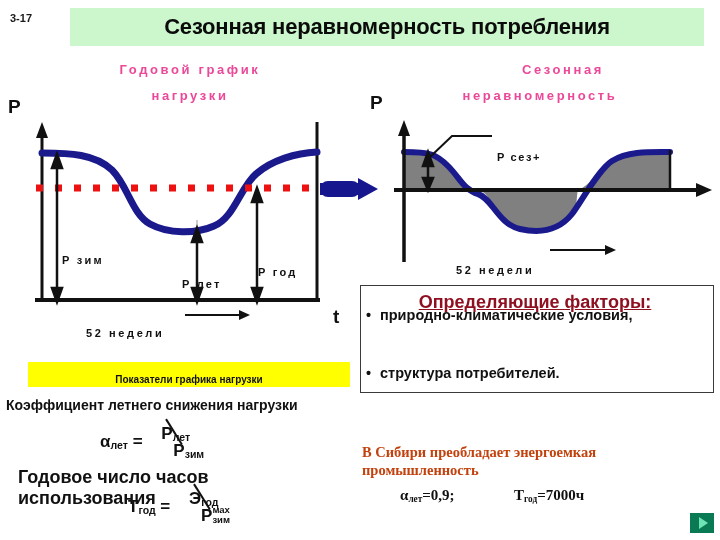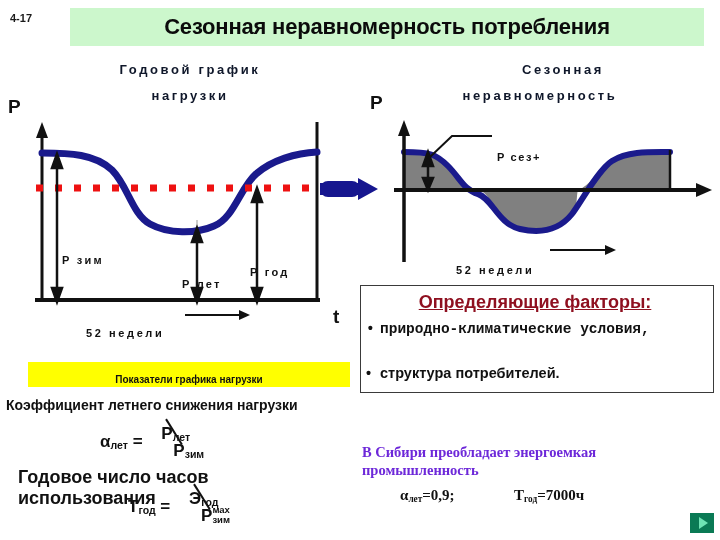--- a/index.html
+++ b/index.html
@@ -19,21 +19,21 @@
   }
   #header-title{
     left:70px;top:10px;width:634px;height:34px;
     display:flex;align-items:center;justify-content:center;
     font-size:22px;font-weight:bold;color:#0b0b0b;
     letter-spacing:-0.2px;white-space:nowrap;
   }
 
   
   .chart-title{
-    font-size:13px;font-weight:bold;color:#0f172a;
+    font-size:13px;font-weight:bold;color:#ec4899;
     letter-spacing:2.6px;text-align:center;white-space:nowrap;
   }
   #left-title-1{left:60px;top:62px;width:260px;}
   #left-title-2{left:60px;top:88px;width:260px;}
   #right-title-1{left:438px;top:62px;width:250px;}
   #right-title-2{left:390px;top:88px;width:300px;}
 
   .axis-letter{font-size:19px;font-weight:bold;color:#111;}
   #left-P{left:8px;top:96px;}
   #right-P{left:370px;top:92px;}
@@ -41,21 +41,21 @@
 
   
   #left-chart{left:0px;top:110px;width:360px;height:220px;}
   #right-chart{left:360px;top:110px;width:360px;height:160px;}
   #mid-arrow{left:318px;top:176px;width:62px;height:26px;}
 
   
   .chart-lab{font-size:11px;font-weight:bold;color:#111;letter-spacing:2.2px;white-space:nowrap;margin-top:20px;}
   #lab-pzim{left:62px;top:234px;}
   #lab-plet{left:182px;top:258px;}
-  #lab-pgod{left:250px;top:246px;}
+  #lab-pgod{left:258px;top:246px;}
   #lab-weeks-left{left:86px;top:307px;letter-spacing:2.6px;}
   #lab-weeks-right{left:456px;top:244px;letter-spacing:2.6px;}
   #lab-psez{left:497px;top:131px;letter-spacing:1.6px;}
 
   
   #indicators-box{
     left:28px;top:362px;width:322px;height:25px;background:#ffff00;
   }
   #indicators-title{
     left:28px;top:362px;width:322px;height:34px;
@@ -93,28 +93,28 @@
     background:#ffffff;border:1px solid #3a3a3a;
   }
   #factors-title{
     left:385px;top:292px;width:300px;
     font-size:18px;font-weight:bold;color:#8f1020;
     text-decoration:underline;text-align:center;white-space:nowrap;
   }
   .factor-item{
     font-size:14.5px;font-weight:bold;color:#111;line-height:19px;
   }
-  #factor-0{left:366px;top:320px;width:340px;font-family:Liberation Mono, monospace;}
+  #factor-0{left:366px;top:306px;width:340px;}
   #factor-1{left:366px;top:364px;width:340px;}
   .bullet{display:inline-block;width:14px;}
 
   #siberia-text{
     left:362px;top:443px;width:352px;
     font-family:"Liberation Serif","DejaVu Serif",serif;
-    font-size:14.5px;font-weight:bold;color:#6d28d9;line-height:18px;
+    font-size:14.5px;font-weight:bold;color:#c2410c;line-height:18px;
   }
   #siberia-values{
     left:400px;top:487px;width:320px;
     font-family:"Liberation Serif","DejaVu Serif",serif;
     font-size:15px;font-weight:bold;color:#111;white-space:nowrap;
   }
   #siberia-values .gap{display:inline-block;width:52px;}
 
   
   #next-button{
@@ -124,21 +124,21 @@
   #next-button .tri{
     width:0;height:0;border-left:9px solid #6ee3b4;
     border-top:6px solid transparent;border-bottom:6px solid transparent;
     margin-left:2px;
   }
 </style>
 </head>
 <body>
 
 <div class="abs" id="header-box"></div>
-<div class="abs" id="slide-number">4-17</div>
+<div class="abs" id="slide-number">3-17</div>
 <div class="abs" id="header-title">Сезонная неравномерность потребления</div>
 
 <div class="abs chart-title" id="left-title-1">Годовой график</div>
 <div class="abs chart-title" id="left-title-2">нагрузки</div>
 <div class="abs chart-title" id="right-title-1">Сезонная</div>
 <div class="abs chart-title" id="right-title-2">неравномерность</div>
 
 <div class="abs axis-letter" id="left-P">P</div>
 <div class="abs axis-letter" id="right-P">P</div>
 <div class="abs" id="left-t">t</div>

